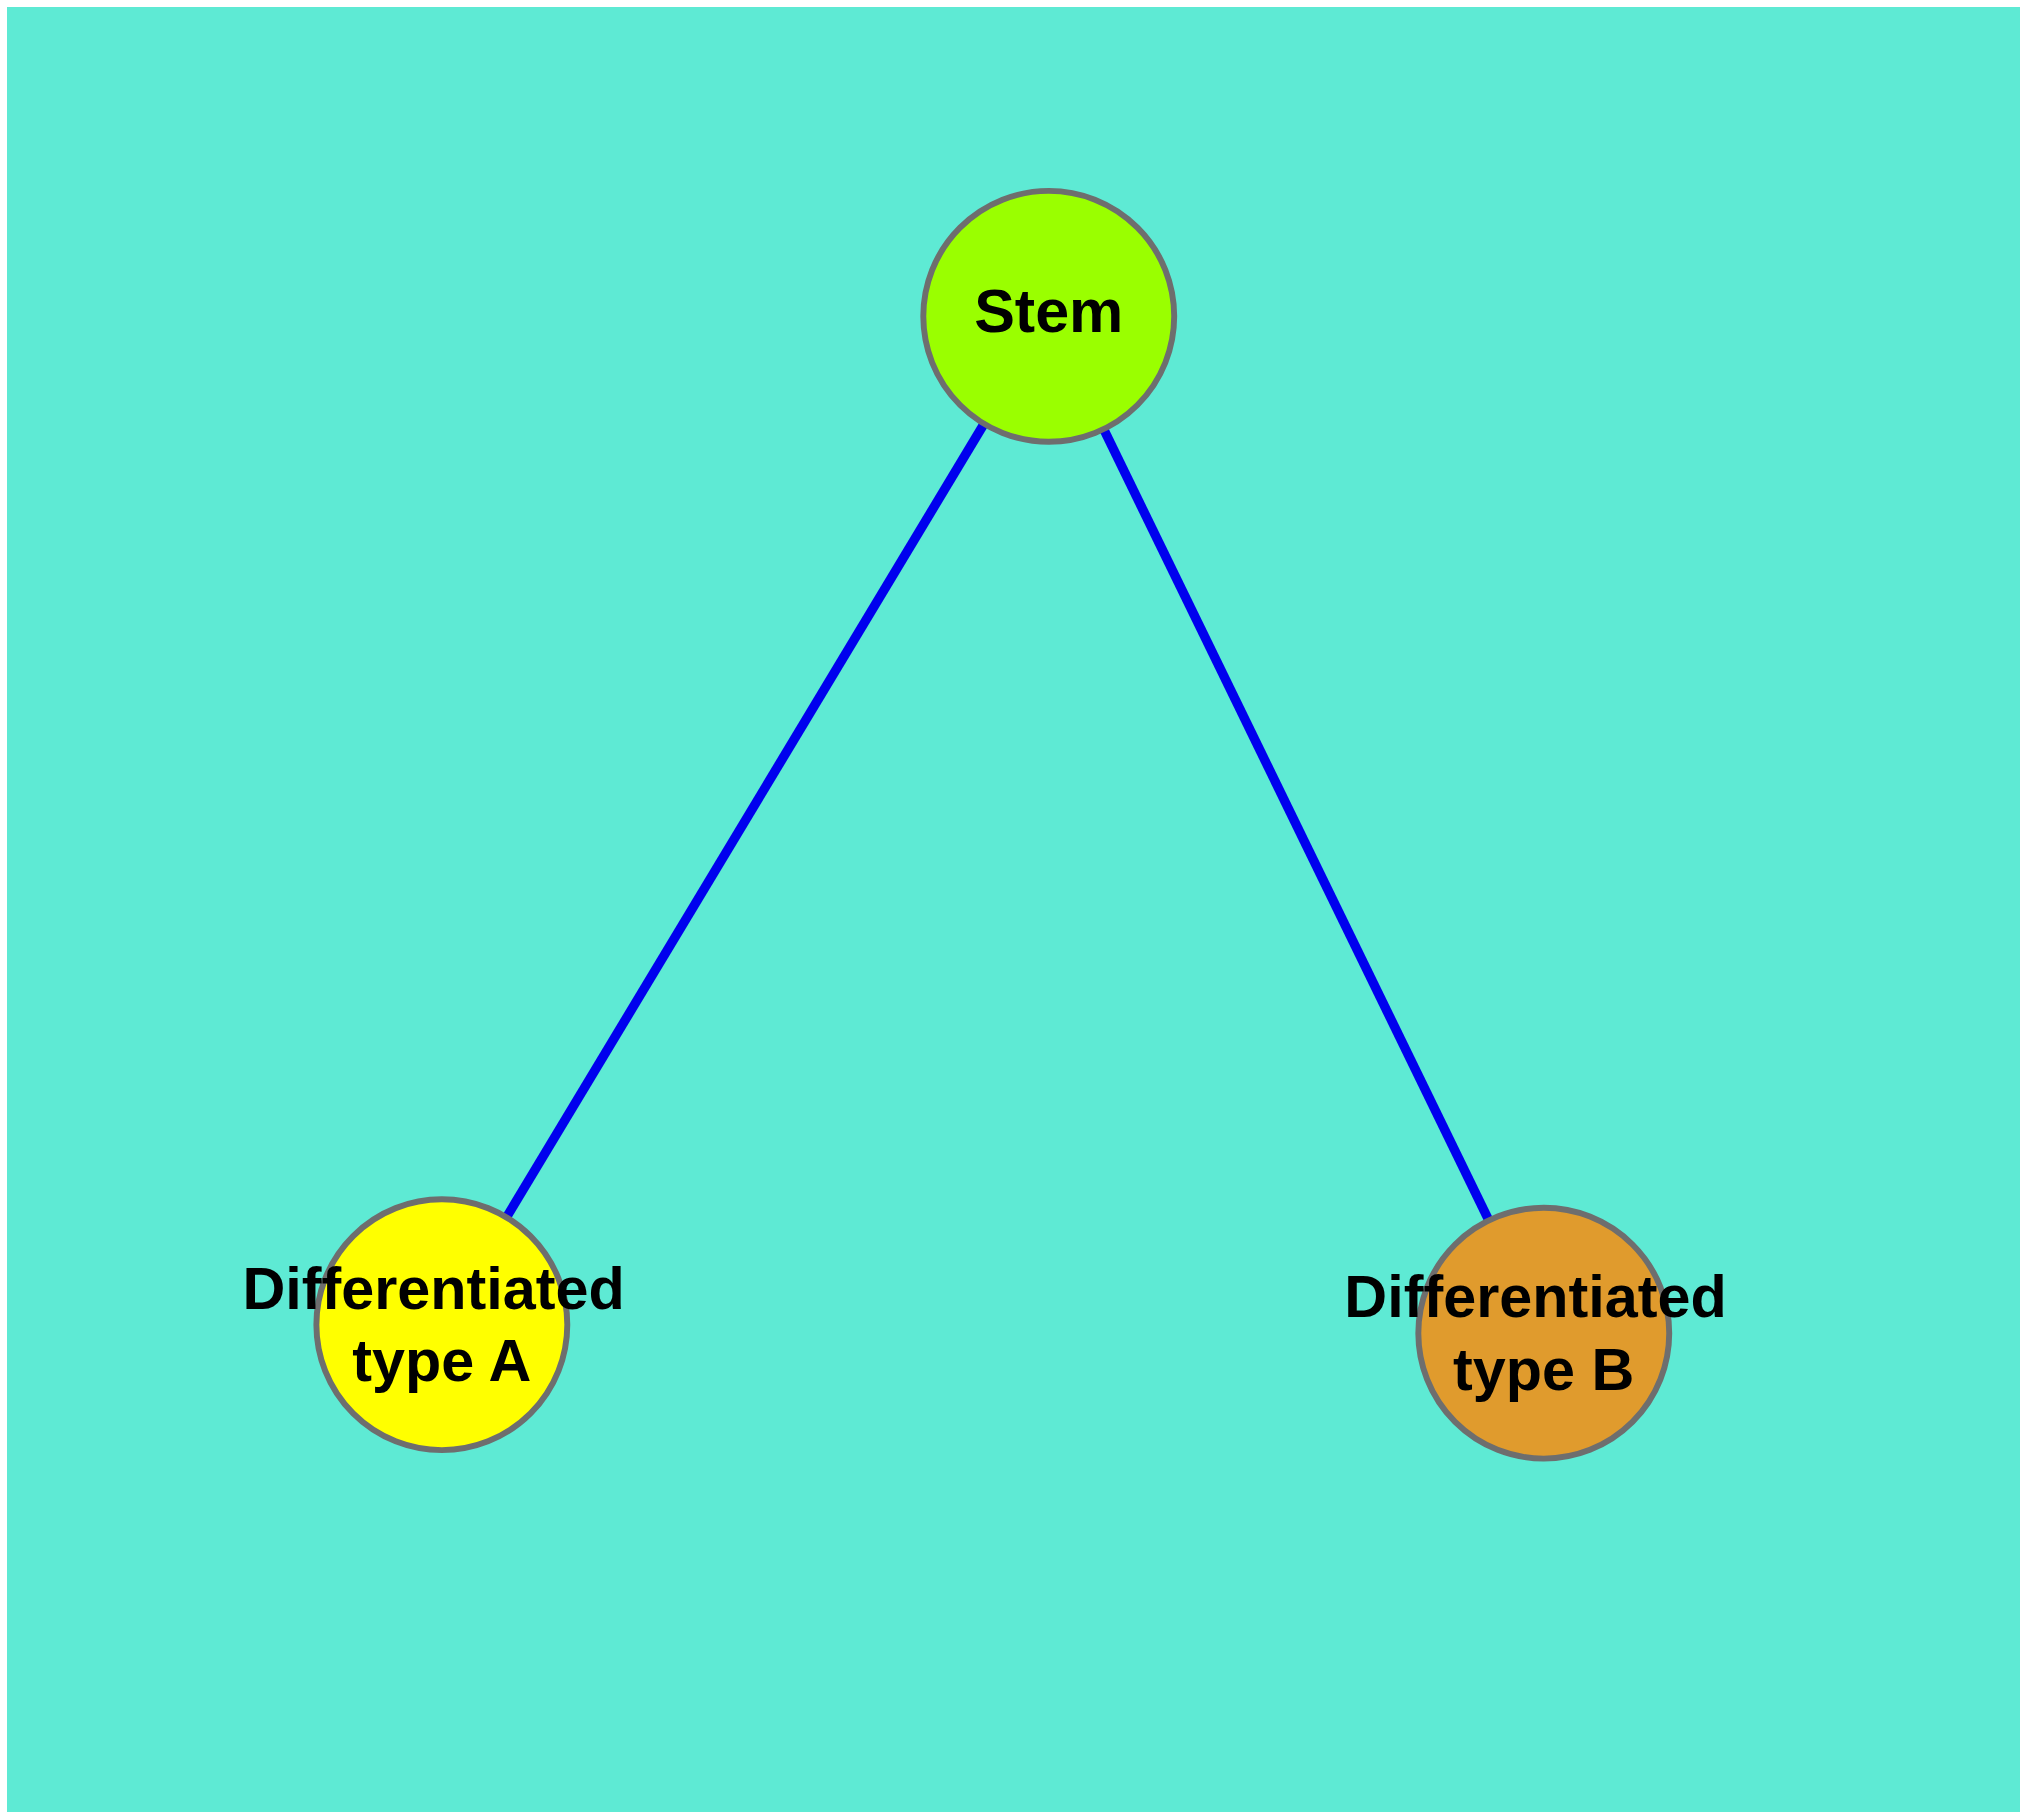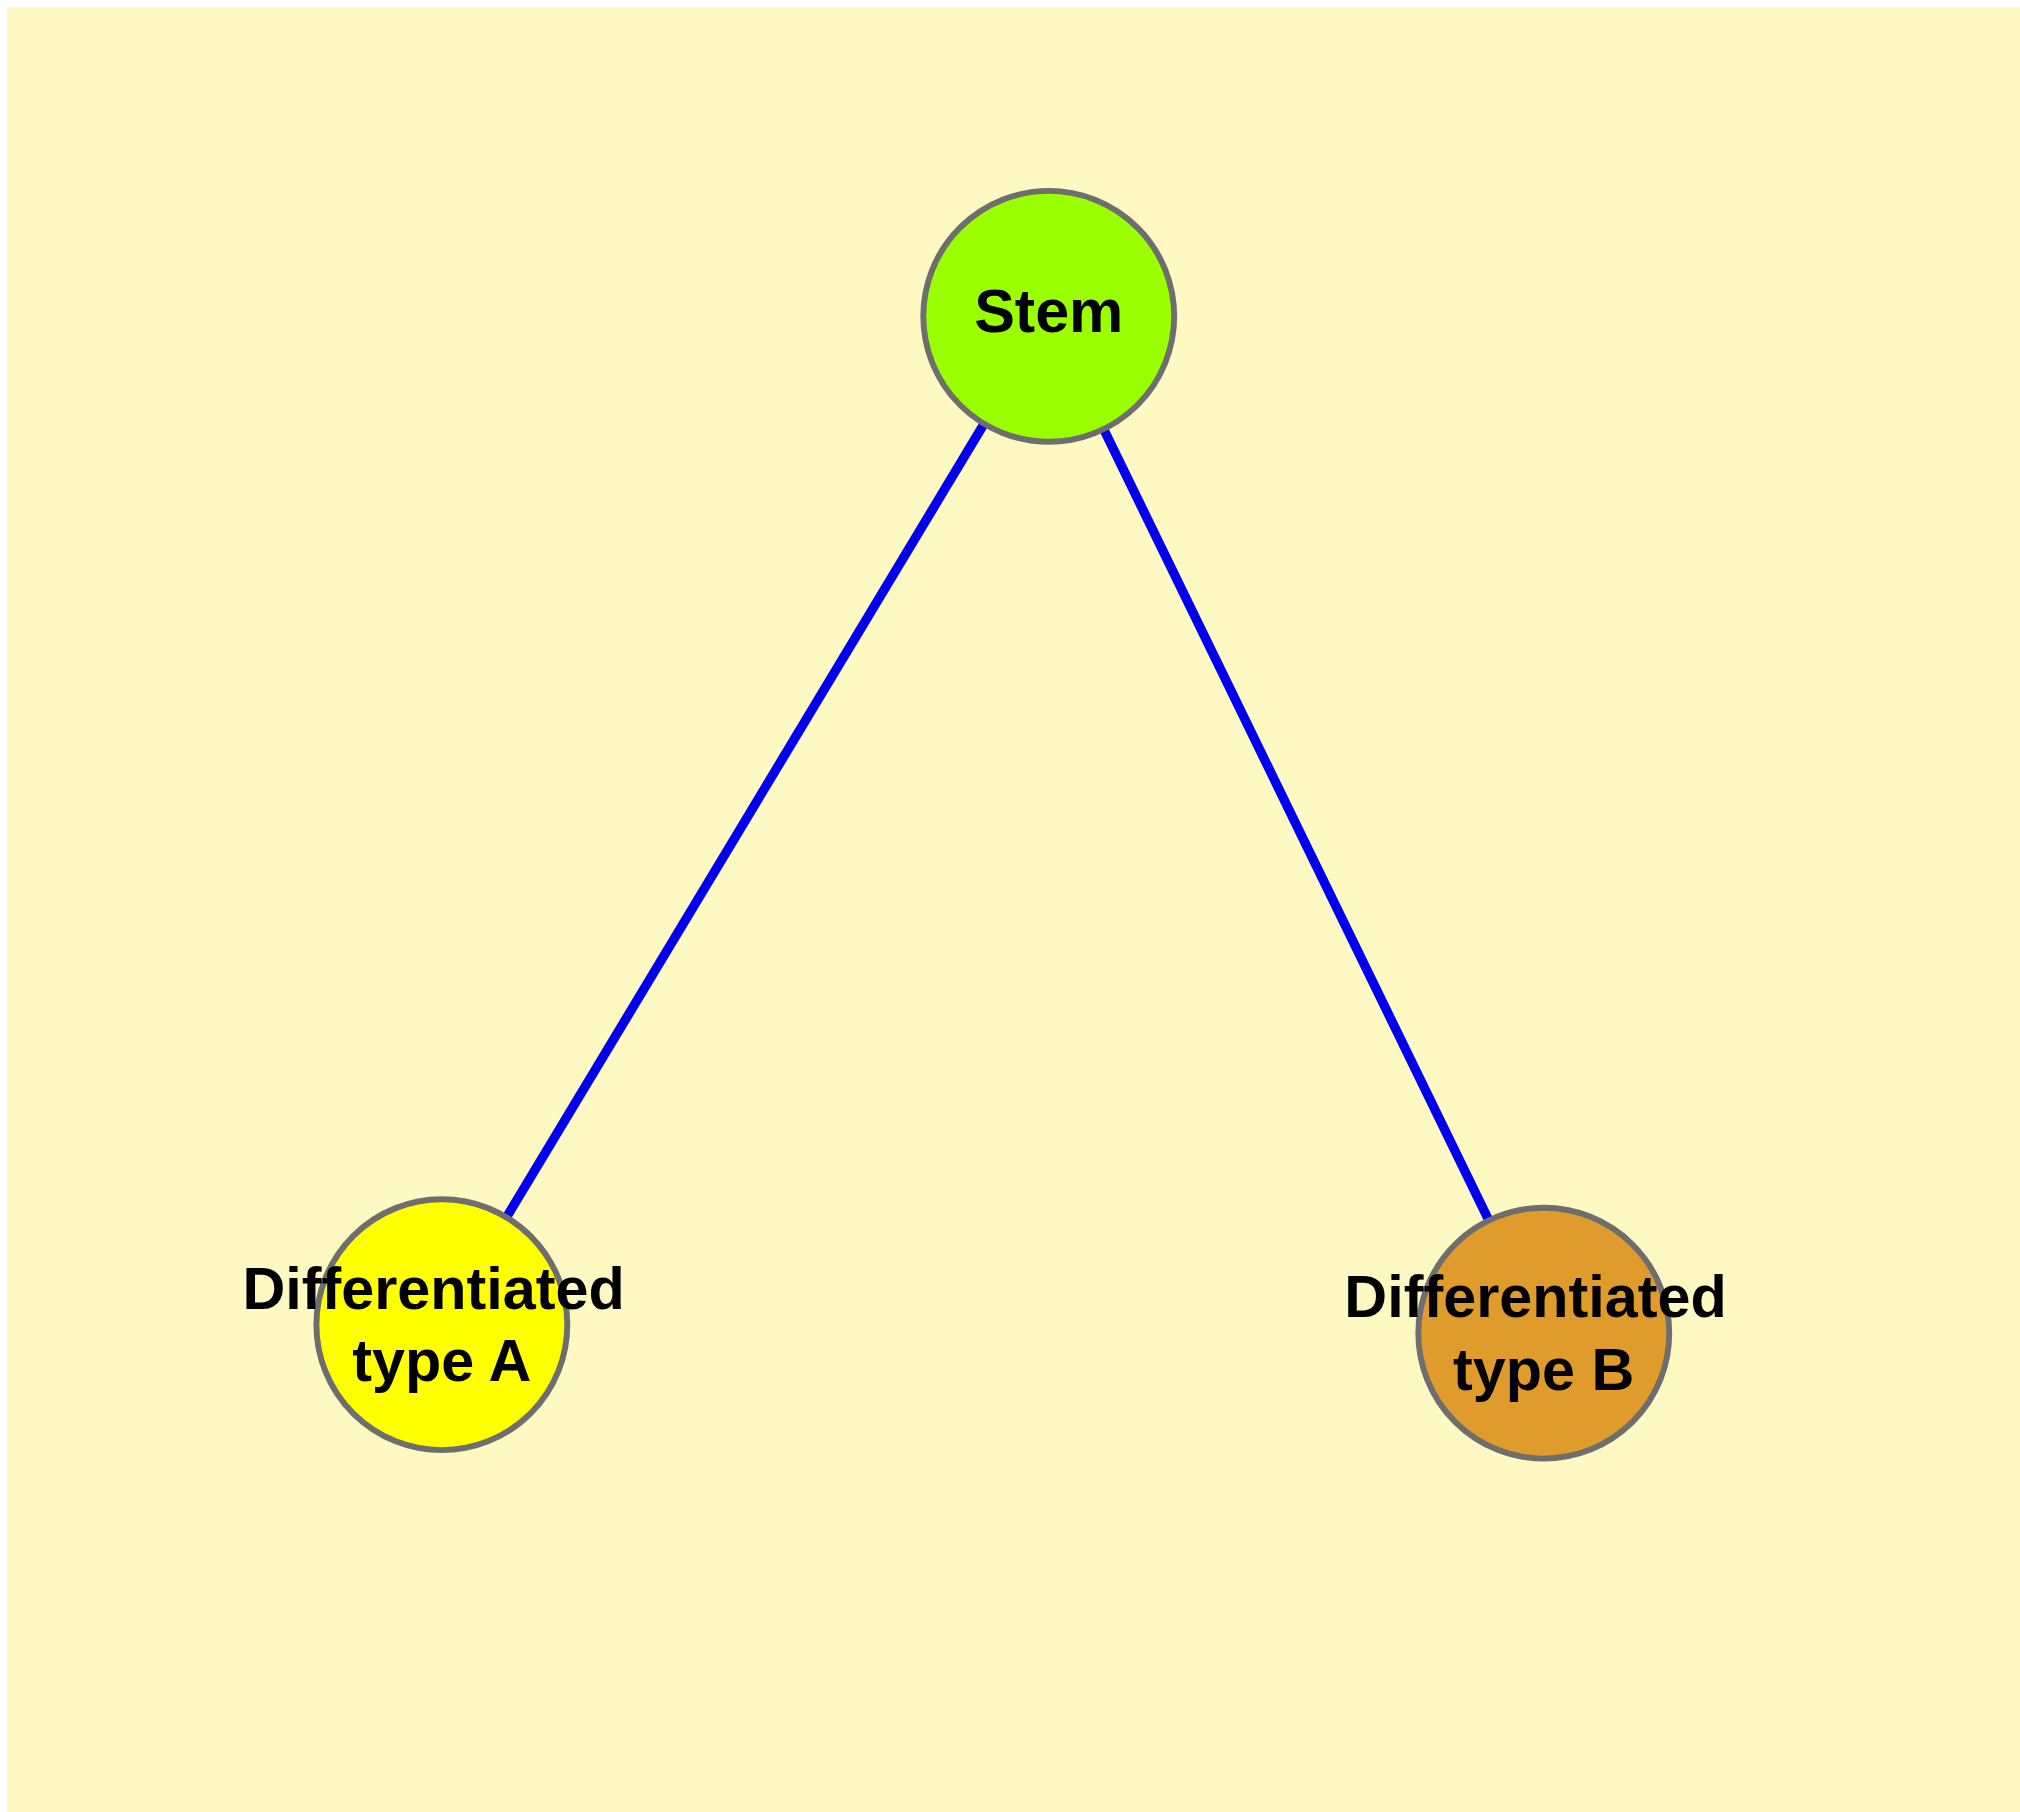--- a/index.html
+++ b/index.html
@@ -45,21 +45,21 @@
     stroke: #6e6e6e;
   }
   .edge-line {
     stroke-linecap: butt;
   }
 </style>
 </head>
 <body>
 
 <div id="canvas" style="background: rgb(255, 255, 255);">
-  <div id="plot-area" style="background: #fef9c3;">
+  <div id="plot-area" style="background: #5eead4;">
     <svg id="graph-svg" viewBox="0 0 2376 2130" preserveAspectRatio="none">
 
       <g>
         <line class="edge-line" x1="1229" y1="365" x2="513" y2="1555" stroke="#0000ee" stroke-width="11"></line>
         <line class="edge-line" x1="1229" y1="365" x2="1813" y2="1565" stroke="#0000ee" stroke-width="11"></line>
       </g>
 
       <g>
         <g>
           <circle class="node-circle" cx="1229" cy="365" r="148" fill="#9aff00" stroke="#6e6e6e" stroke-width="7"></circle>

